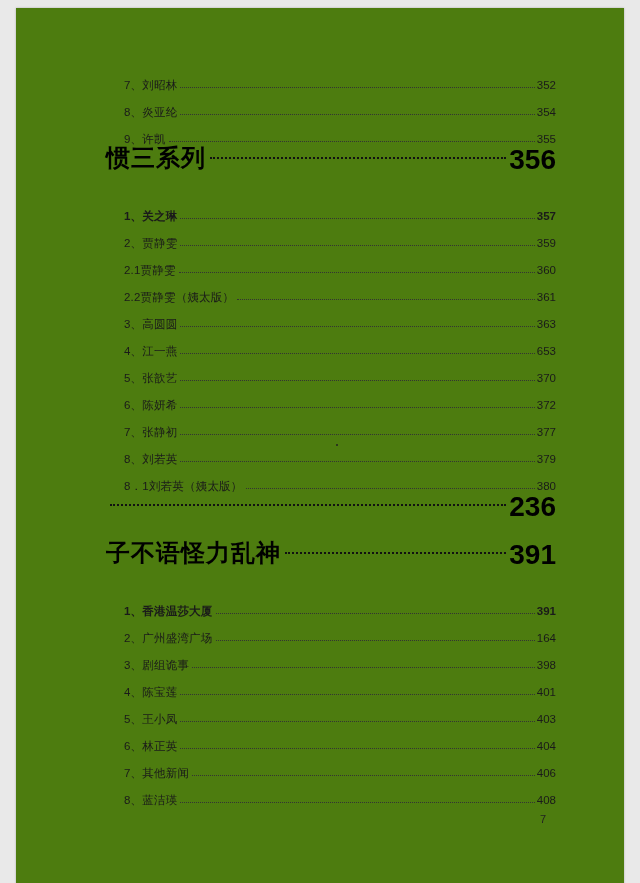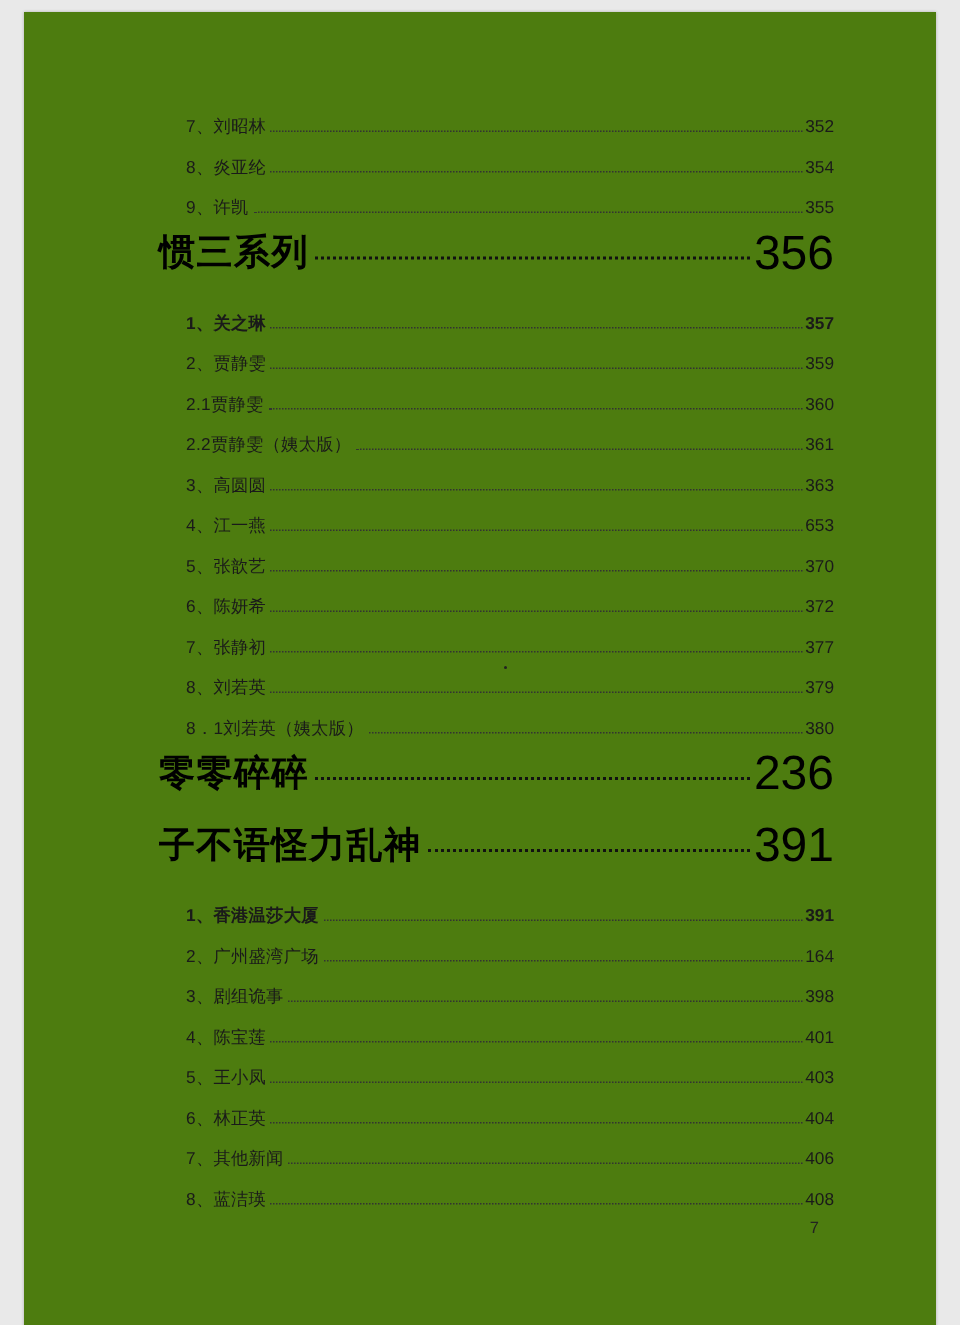--- a/index.html
+++ b/index.html
@@ -57,36 +57,36 @@
   .entry.minor .page-num {
     font-size: 11.5px;
     line-height: 1;
   }
   
   .entry.major {
     font-size: 24px;
     font-weight: bold;
     color: #000;
     height: 48px;
-    align-items: center;
+    align-items: flex-start;
     padding-left: 0px;
   }
   .entry.major .label {
     line-height: 1.05;
     letter-spacing: 1px;
   }
   .entry.major .dots {
     flex: 1;
     border-bottom: 2px dotted #111;
     margin: 0 3px 7px 4px;
     height: 12px;
   }
   .entry.major .page-num {
-    font-size: 32px;
-    font-weight: normal;
+    font-size: 28px;
+    font-weight: bold;
     line-height: 1.05;
   }
   .entry.major + .entry.minor {
     margin-top: 2px;
     font-weight: bold;
   }
   .stray-dot {
     position: absolute;
     left: 320px;
     top: 436px;
@@ -177,21 +177,20 @@
         <span class="label">8、刘若英</span>
         <span class="dots"></span>
         <span class="page-num">379</span>
       </div>
       <div class="entry minor">
         <span class="label">8．1刘若英（姨太版）</span>
         <span class="dots"></span>
         <span class="page-num">380</span>
       </div>
       <div class="entry major">
-        <span class="label">零零碎碎</span>
         <span class="dots"></span>
         <span class="page-num">236</span>
       </div>
       <div class="entry major">
         <span class="label">子不语怪力乱神</span>
         <span class="dots"></span>
         <span class="page-num">391</span>
       </div>
       <div class="entry minor">
         <span class="label">1、香港温莎大厦</span>

